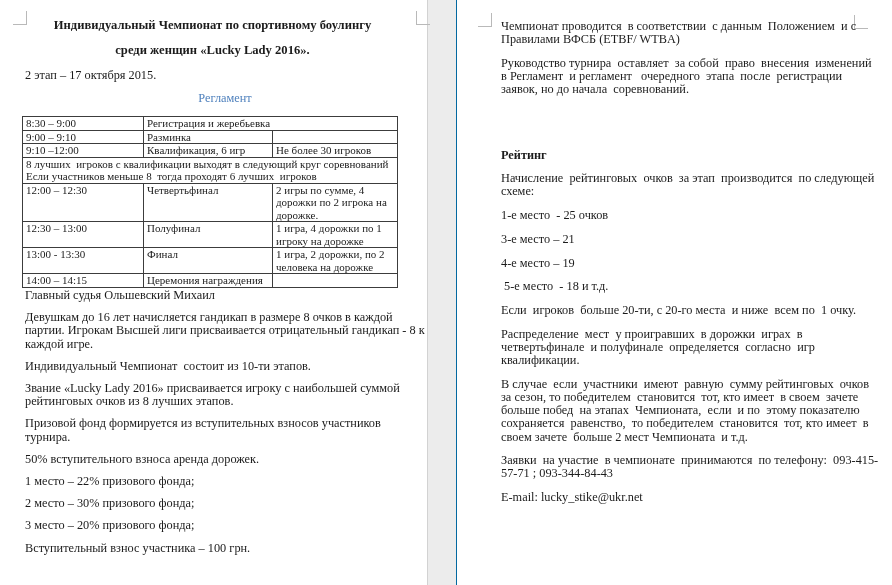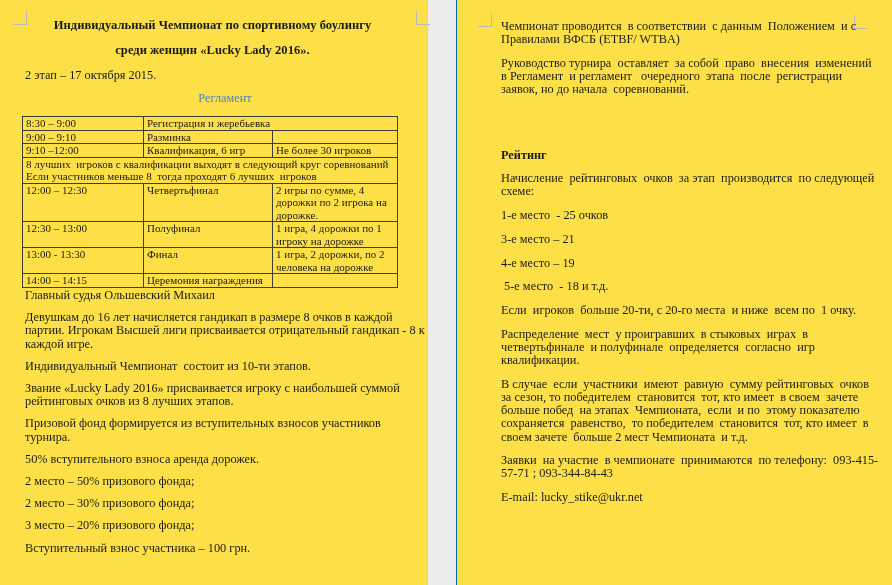--- a/index.html
+++ b/index.html
@@ -2,21 +2,21 @@
 <html><head>
 <meta charset="utf-8">
 <style>
   html,body{margin:0;padding:0;}
   .canvas{
     position:relative;width:892px;height:585px;overflow:hidden;
     background:#ececec;
     font-family:"Liberation Serif","DejaVu Serif",serif;
     color:#1b1b1b;
   }
-  .page{position:absolute;top:0;height:585px;background:#fde047;font-family:Liberation Serif, serif;}
+  .page{position:absolute;top:0;height:585px;background:#ffffff;font-family:Liberation Serif, serif;}
   .page-left{left:0;width:427px;border-right:1px solid #d2d2d2;}
   .page-right{left:456px;width:436px;border-left:1px solid #0369a1;}
   .corner{position:absolute;width:13px;height:13px;}
   .c-rb{border-right:1px solid #b9b9b9;border-bottom:1px solid #b9b9b9;}
   .c-lb{border-left:1px solid #b9b9b9;border-bottom:1px solid #b9b9b9;}
   .content{position:absolute;}
   .content-left{left:25px;top:18px;width:400px;}
   .content-right{left:44px;top:20px;width:378px;}
   p{margin:0 0 9px;font-size:12.3px;line-height:13.2px;white-space:pre-wrap;}
   .content-right p{margin-bottom:10.5px;}
@@ -99,21 +99,21 @@
         </tr>
       </tbody>
         </table>
 
       <p>Главный судья Ольшевский Михаил</p>
       <p>Девушкам до 16 лет начисляется гандикап в размере 8 очков в каждой партии. Игрокам Высшей лиги присваивается отрицательный гандикап - 8 к каждой игре.</p>
       <p>Индивидуальный Чемпионат  состоит из 10-ти этапов.</p>
       <p>Звание «Lucky Lady 2016» присваивается игроку с наибольшей суммой рейтинговых очков из 8 лучших этапов.</p>
       <p>Призовой фонд формируется из вступительных взносов участников турнира.</p>
       <p>50% вступительного взноса аренда дорожек.</p>
-      <p>2 место – 50% призового фонда;</p>
+      <p>1 место – 22% призового фонда;</p>
       <p>2 место – 30% призового фонда;</p>
       <p>3 место – 20% призового фонда;</p>
       <p>Вступительный взнос участника – 100 грн.</p>
     </div>
   </div>
 
   <div class="page page-right">
     <div class="corner c-rb" style="left:21px;top:13px;"></div>
     <div class="corner c-lb" style="left:397px;top:15px;"></div>
 
@@ -122,20 +122,20 @@
       <p>Руководство турнира  оставляет  за собой  право  внесения  изменений  в Регламент  и регламент   очередного  этапа  после  регистрации  заявок, но до начала  соревнований.</p>
 
       <p class="heading-bold">Рейтинг</p>
 
       <p>Начисление  рейтинговых  очков  за этап  производится  по следующей  схеме:</p>
       <p>1-е место  - 25 очков</p>
       <p>3-е место – 21</p>
       <p>4-е место – 19</p>
       <p> 5-е место  - 18 и т.д.</p>
       <p>Если  игроков  больше 20-ти, с 20-го места  и ниже  всем по  1 очку.</p>
-      <p>Распределение  мест  у проигравших  в стыковых  играх  в четвертьфинале  и полуфинале  определяется  согласно  игр  квалификации.</p>
+      <p>Распределение  мест  у проигравших  в дорожки  играх  в четвертьфинале  и полуфинале  определяется  согласно  игр  квалификации.</p>
       <p>В случае  если  участники  имеют  равную  сумму рейтинговых  очков  за сезон, то победителем  становится  тот, кто имеет  в своем  зачете  больше побед  на этапах  Чемпионата,  если  и по  этому показателю  сохраняется  равенство,  то победителем  становится  тот, кто имеет  в своем зачете  больше 2 мест Чемпионата  и т.д.</p>
       <p>Заявки  на участие  в чемпионате  принимаются  по телефону:  093-415-57-71 ; 093-344-84-43</p>
       <p>E-mail: lucky_stike@ukr.net</p>
     </div>
   </div>
 
 </div>
 
 </body></html>

